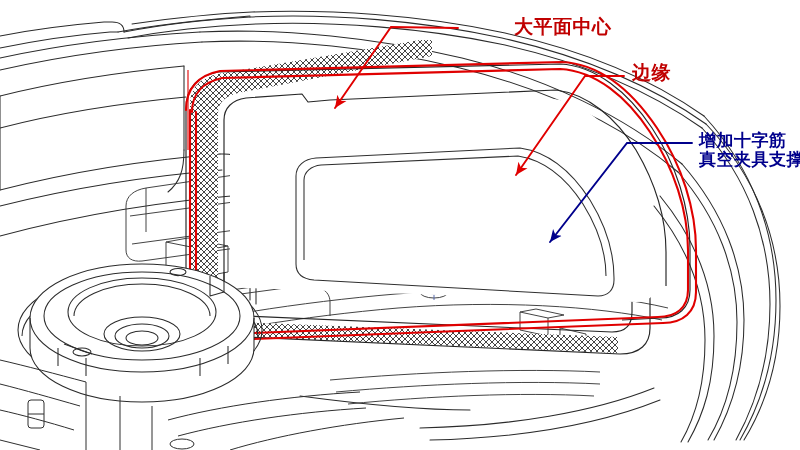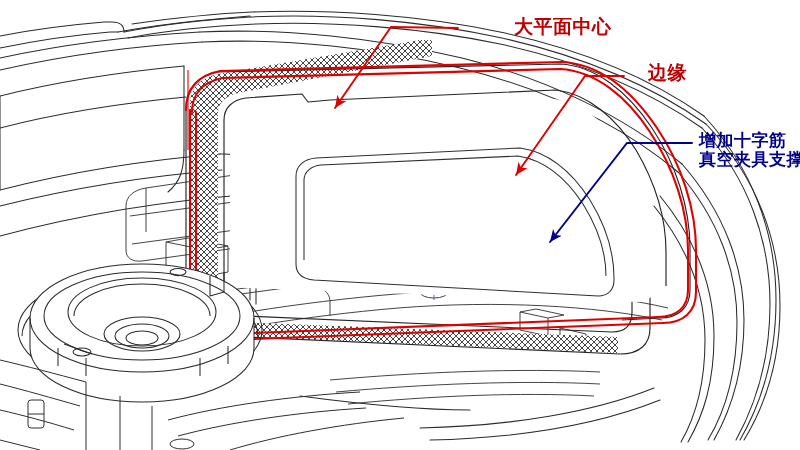--- a/index.html
+++ b/index.html
@@ -252,21 +252,21 @@
       <path stroke="#e00000" stroke-width="1.9" marker-end="url(#mkRed)" d="M458,28 L391,27 L335,108"></path>
       <path stroke="#e00000" stroke-width="1.9" marker-end="url(#mkRed)" d="M624,76 L585,76 L516,175"></path>
       <path stroke="#00008c" stroke-width="1.9" marker-end="url(#mkBlue)" d="M692,143 L627,143 L550,242"></path>
     </g>
   </svg>
 
   <div class="anno red" style="left:466px;top:16px;margin-left:48px;">
     <span class="anno-line">大平面中心</span>
   </div>
 
-  <div class="anno red" style="left:648px;top:62px;">
+  <div class="anno red" style="left:632px;top:62px;">
     <span class="anno-line">边缘</span>
   </div>
 
   <div class="anno blue" style="left:699px;top:131px;">
     <span class="anno-line">增加十字筋</span>
     <span class="anno-line">真空夹具支撑</span>
   </div>
 
 </div>
 

